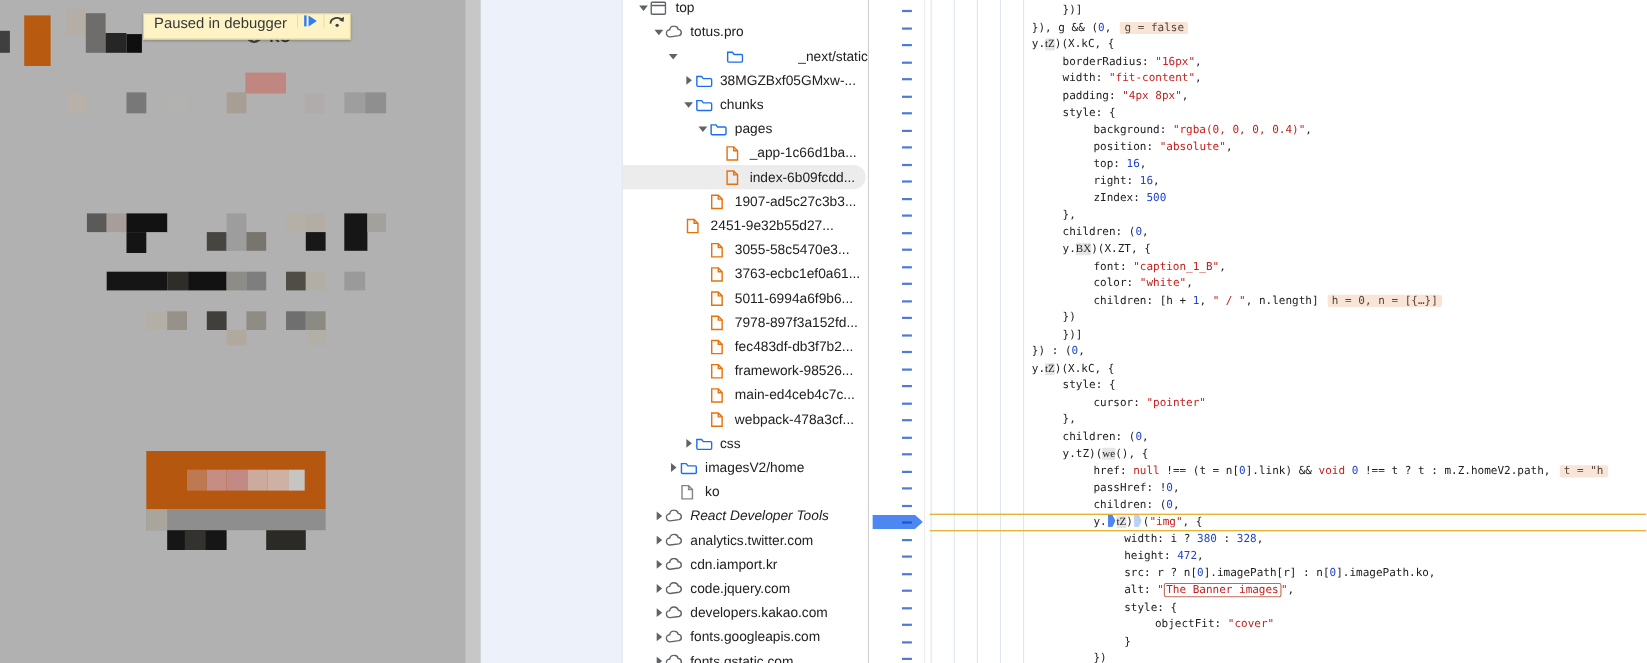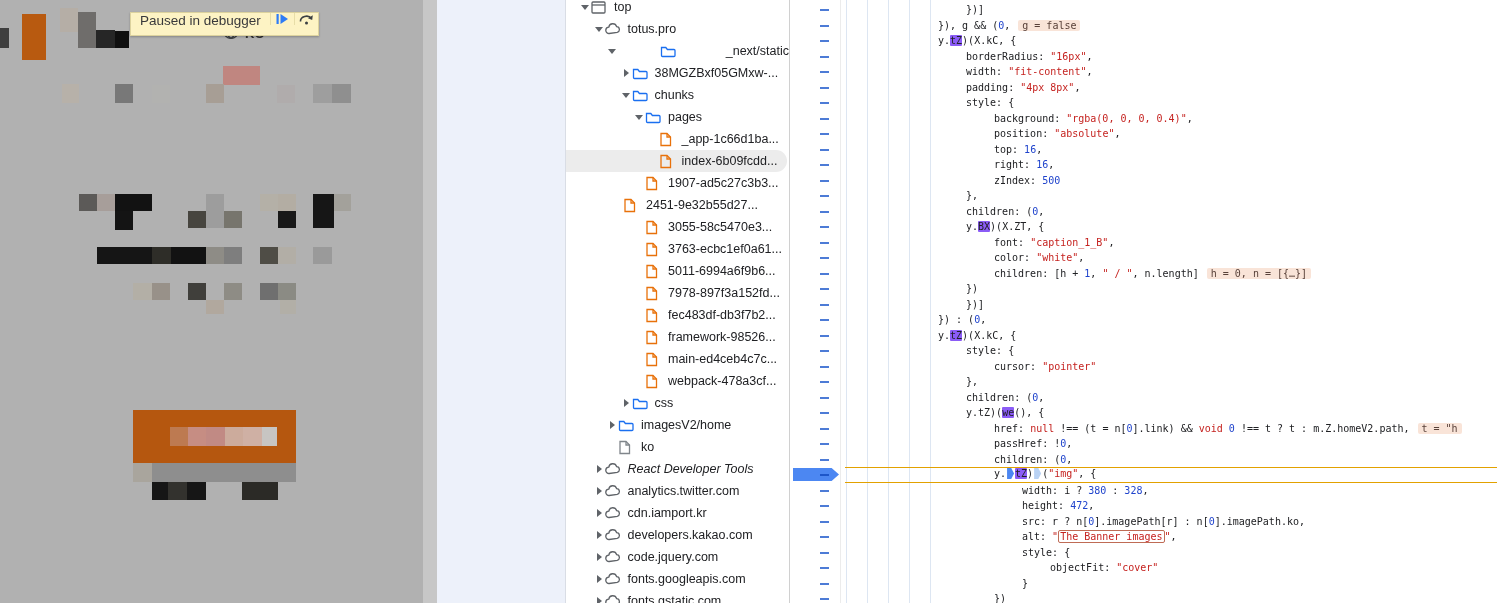--- a/index.html
+++ b/index.html
@@ -39,21 +39,21 @@
   .gline .exec{position:absolute;left:2px;top:1px;width:46px;height:13px;background:#4c87f2;
     clip-path:polygon(0 0,84% 0,100% 50%,84% 100%,0 100%);}
   .gline .exec i{position:absolute;left:27px;top:5.5px;width:9px;height:2px;background:#1d56c9;display:block;}
   #code-col{position:absolute;left:54px;top:0;right:0;bottom:0;padding-top:2px;overflow:hidden;}
   .guide{position:absolute;top:0;bottom:0;width:1px;background:#dde6f2;}
   .cline{height:15.5px;line-height:15.5px;white-space:pre;font-family:"DejaVu Sans Mono",monospace;font-size:10px;color:#202124;position:relative;box-sizing:border-box;}
   .cline.paused{border-top:1.5px solid #e2a100;border-bottom:1.5px solid #e2a100;line-height:12px;}
   .tok-s{color:#c5221f;}
   .tok-n{color:#1f43cc;}
   .tok-k{color:#c5221f;}
-  .tok-hl{background:#8b5cf6;border-radius:1px;}
+  .tok-hl{background:#e5e5e5;border-radius:1px;font-family:Liberation Serif, serif;}
   .tok-box{color:#c5221f;border:1px solid #bf6b55;border-radius:2px;padding:0 1px;margin-top:11px;}
   .hint{background:#f9e4d8;color:#584139;border-radius:2px;padding:0 4px;margin-left:8px;}
   .marker{display:inline-block;width:7px;height:11px;vertical-align:-2px;margin:0 1px;}
   .marker.solid{background:#4c87f2;clip-path:polygon(0 0,60% 0,100% 50%,60% 100%,0 100%);}
   .marker.hollow{background:#b9d2f4;clip-path:polygon(0 0,60% 0,100% 50%,60% 100%,0 100%);}
 </style>
 </head>
 <body>
 
 <div id="stage">
@@ -379,30 +379,30 @@
           </span>
           <span>cdn.iamport.kr</span>
         </div>
         <div class="trow" style="padding-left: 26.5px;">
           <span class="arr col"></span>
           <span class="ticon">
             <svg width="16" height="12" viewBox="0 0 16 12" fill="none" stroke="#5f6368" stroke-width="1.3">
               <path d="M4.2 10.5 a3.2 3.2 0 0 1 -.4 -6.4 a4 4 0 0 1 7.8 -.4 a2.9 2.9 0 0 1 .6 5.7 z"></path>
             </svg>
           </span>
+          <span>code.jquery.com</span>
+        </div>
+        <div class="trow" style="padding-left: 26.5px;">
+          <span class="arr col"></span>
+          <span class="ticon">
+            <svg width="16" height="12" viewBox="0 0 16 12" fill="none" stroke="#5f6368" stroke-width="1.3">
+              <path d="M4.2 10.5 a3.2 3.2 0 0 1 -.4 -6.4 a4 4 0 0 1 7.8 -.4 a2.9 2.9 0 0 1 .6 5.7 z"></path>
+            </svg>
+          </span>
           <span>developers.kakao.com</span>
-        </div>
-        <div class="trow" style="padding-left: 26.5px;">
-          <span class="arr col"></span>
-          <span class="ticon">
-            <svg width="16" height="12" viewBox="0 0 16 12" fill="none" stroke="#5f6368" stroke-width="1.3">
-              <path d="M4.2 10.5 a3.2 3.2 0 0 1 -.4 -6.4 a4 4 0 0 1 7.8 -.4 a2.9 2.9 0 0 1 .6 5.7 z"></path>
-            </svg>
-          </span>
-          <span>code.jquery.com</span>
         </div>
         <div class="trow" style="padding-left: 26.5px;">
           <span class="arr col"></span>
           <span class="ticon">
             <svg width="16" height="12" viewBox="0 0 16 12" fill="none" stroke="#5f6368" stroke-width="1.3">
               <path d="M4.2 10.5 a3.2 3.2 0 0 1 -.4 -6.4 a4 4 0 0 1 7.8 -.4 a2.9 2.9 0 0 1 .6 5.7 z"></path>
             </svg>
           </span>
           <span>fonts.googleapis.com</span>
         </div>

